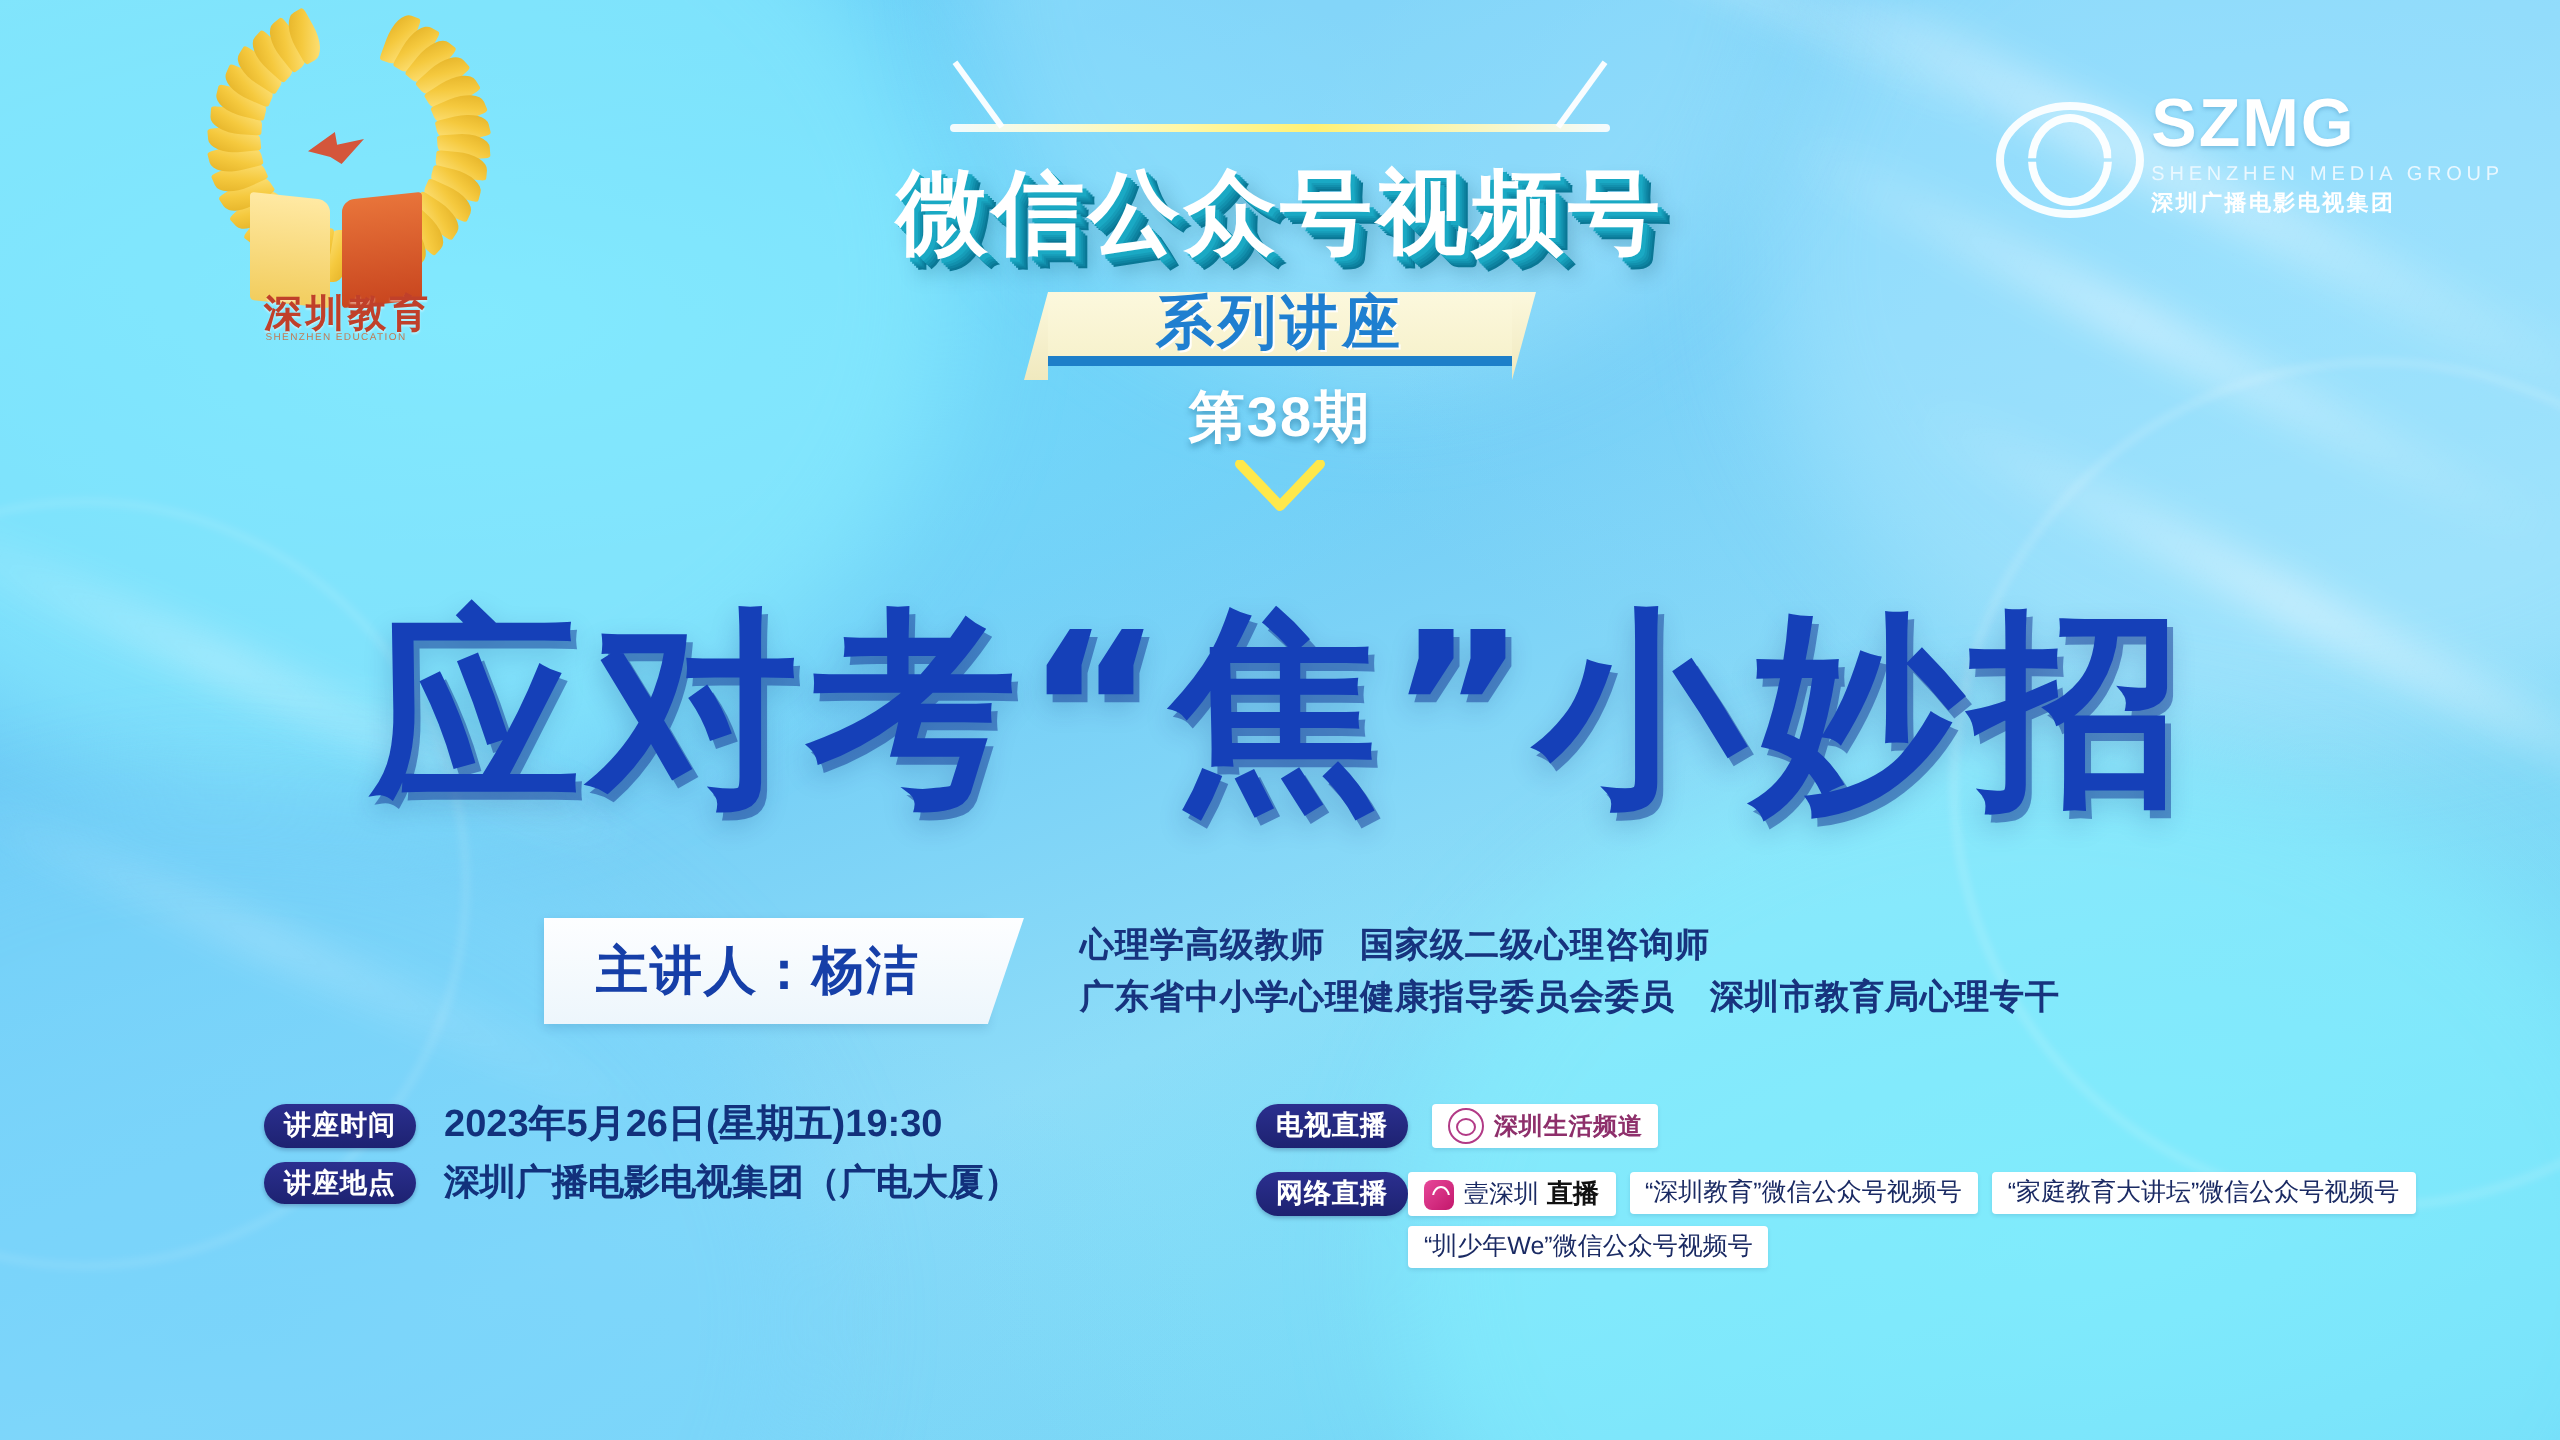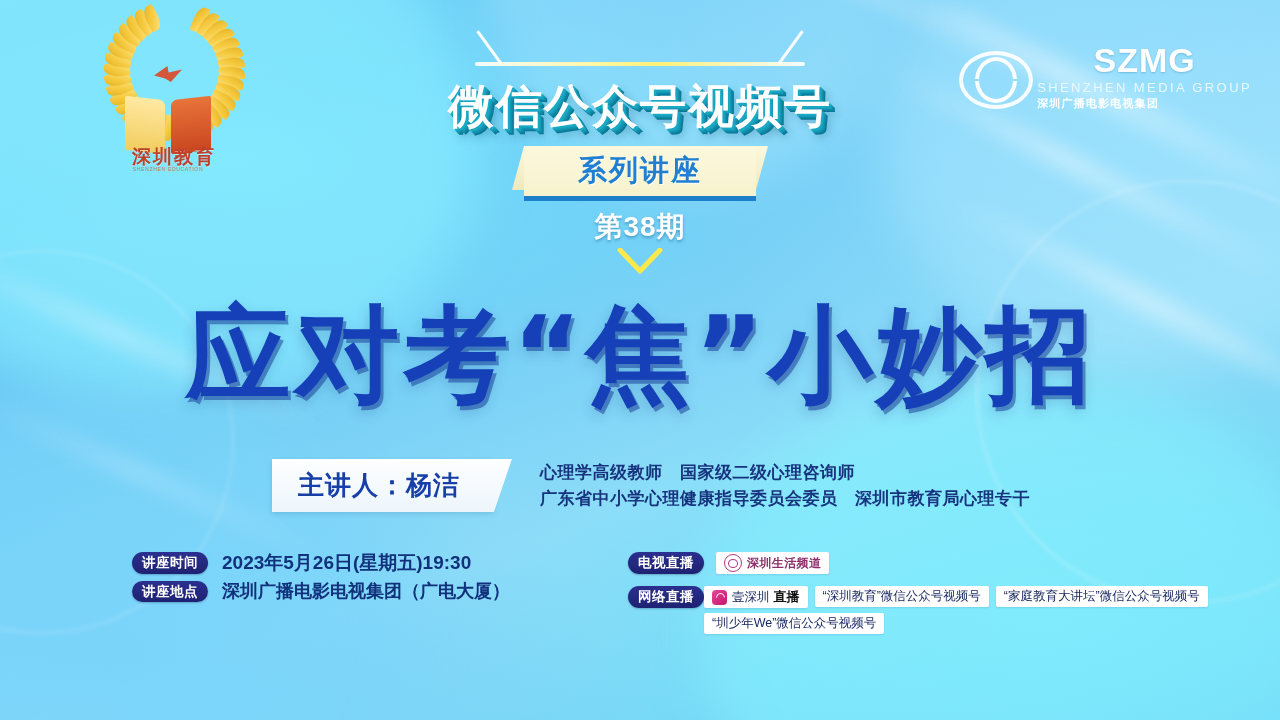--- a/index.html
+++ b/index.html
@@ -71,43 +71,43 @@
   #szmg .mark .o{position:absolute;left:0;top:6px;width:66px;height:50px;
     border:4px solid rgba(255,255,255,.92);border-radius:50%;}
   #szmg .mark .s{position:absolute;left:16px;top:12px;width:34px;height:38px;
     border:4px solid rgba(255,255,255,.95);border-radius:50%;
     clip-path:polygon(0 0,100% 0,100% 48%,0 48%);}
   #szmg .mark .s2{position:absolute;left:16px;top:12px;width:34px;height:38px;
     border:4px solid rgba(255,255,255,.95);border-radius:50%;
     clip-path:polygon(0 52%,100% 52%,100% 100%,0 100%);transform:scaleX(-1);}
   #szmg .txt{display:flex;flex-direction:column;line-height:1;}
   #szmg .big{font-size:34px;font-weight:bold;color:#ffffff;letter-spacing:1px;
-    text-shadow:0 1px 2px rgba(0,80,140,.25);text-align:center;}
-  #szmg .mid{font-size:13px;color:#eaf8ff;letter-spacing:2.4px;margin-top:4px;}
+    text-shadow:0 1px 2px rgba(0,80,140,.25);}
+  #szmg .mid{font-size:10px;color:#eaf8ff;letter-spacing:2.4px;margin-top:4px;}
   #szmg .sml{font-size:11px;color:#ffffff;letter-spacing:1.2px;margin-top:4px;font-weight:bold;}
 
   
   #header{position:absolute;left:0;right:0;top:58px;text-align:center;}
   .bracket{position:relative;width:330px;height:16px;margin:0 auto;}
   .bracket:before{content:"";position:absolute;left:0;right:0;top:4px;height:4px;
     background:linear-gradient(90deg,rgba(255,255,255,.9) 0%,#fff8a8 35%,#fff175 55%,rgba(255,255,255,.9) 100%);
     border-radius:2px;}
   .bracket .lw,.bracket .rw{position:absolute;top:4px;width:40px;height:3px;background:rgba(255,255,255,.95);}
   .bracket .lw{left:-14px;transform-origin:right center;transform:rotate(54deg);}
   .bracket .rw{right:-14px;transform-origin:left center;transform:rotate(-54deg);}
 
   #bigtitle{
     margin-top:2px;font-size:46px;font-weight:bold;letter-spacing:2px;
     color:#ffffff;
     text-shadow:
       2px 2px 0 #1aa9c4, 3px 3px 0 #169cb8, 4px 4px 0 #1290ad,
       5px 5px 0 #0d83a1, 6px 6px 0 #0a7795, 7px 8px 10px rgba(0,60,90,.35);
   }
   #subbanner{
-    margin:8px auto 0;width:232px;height:50px;position:relative;
+    margin:8px auto 0;width:232px;height:32px;position:relative;
     background:linear-gradient(180deg,#fcf8dd,#f7f2cd);
     display:flex;align-items:center;justify-content:center;
     box-shadow:0 5px 0 #1d7fc9;
   }
   #subbanner:before{content:"";position:absolute;left:-12px;top:0;width:12px;height:44px;
     background:linear-gradient(180deg,#fcf8dd,#f0e9be);clip-path:polygon(100% 0,100% 100%,0 100%);}
   #subbanner:after{content:"";position:absolute;right:-12px;top:0;width:12px;height:44px;
     background:linear-gradient(180deg,#fcf8dd,#f0e9be);clip-path:polygon(0 0,100% 0,0 100%);}
   #subbanner span{font-size:29px;font-weight:bold;color:#1f7fd0;letter-spacing:2px;
     text-shadow:1px 1px 0 rgba(255,255,255,.9);}

